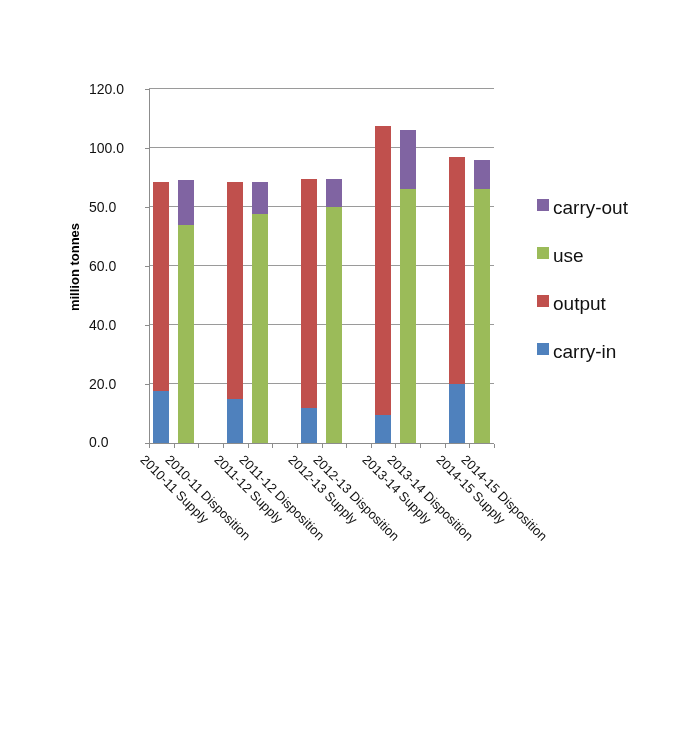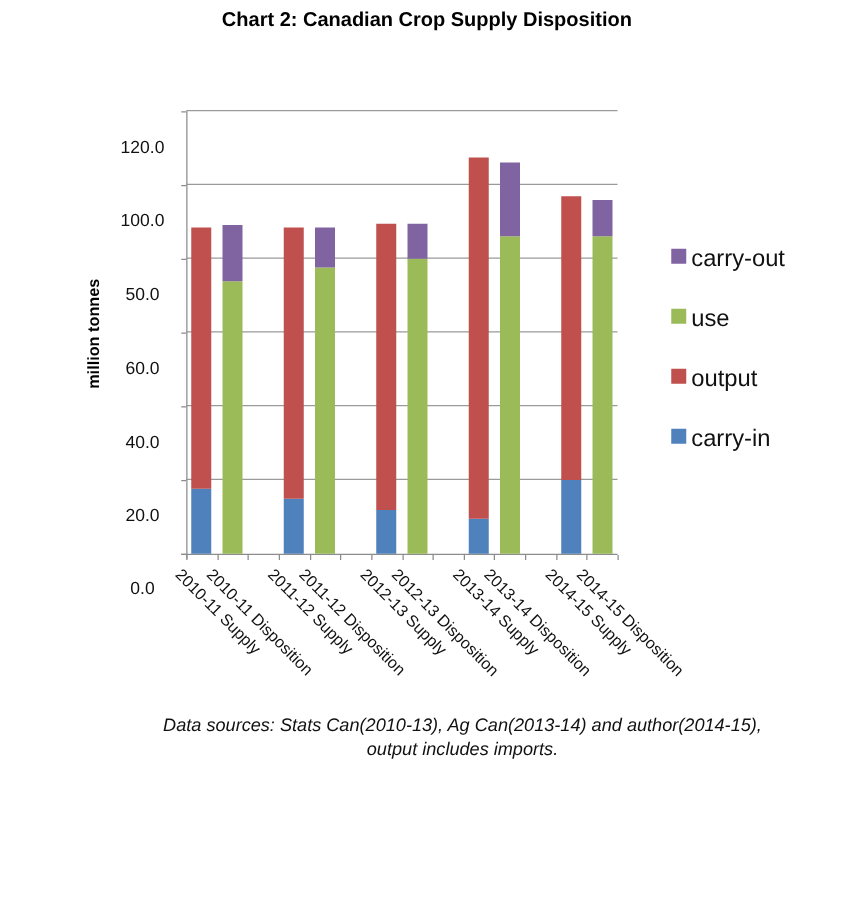--- a/index.html
+++ b/index.html
@@ -13,21 +13,21 @@
   }
   .y-title{
     position:absolute;left:17px;top:257px;width:120px;height:20px;
     text-align:center;font-size:13px;font-weight:bold;color:#000;
     transform:rotate(-90deg);white-space:nowrap;
   }
   .gridline{position:absolute;height:1px;background:#9a9a9a;}
   .axis-line{position:absolute;background:#8c8c8c;}
   .tick{position:absolute;background:#8c8c8c;}
   .ytick-label{
-    position:absolute;width:50px;text-align:center;font-size:14px;color:#111;margin-top:28px;
+    position:absolute;width:50px;text-align:left;font-size:14px;color:#111;
   }
   .bar-seg{position:absolute;}
   .xlabel{
     position:absolute;font-size:13px;color:#111;white-space:nowrap;
     transform:rotate(45deg);transform-origin:0 0;
   }
   .legend-item{position:absolute;left:537px;height:18px;}
   .legend-swatch{position:absolute;left:0;top:2px;width:12px;height:12px;}
   .legend-label{position:absolute;left:16px;top:0;font-size:19px;color:#111;white-space:nowrap;}
   .logo{
@@ -37,21 +37,20 @@
   }
   .source-note{
     position:absolute;left:100px;top:572px;width:540px;text-align:center;
     font-size:14.5px;font-style:italic;color:#111;line-height:19px;
   }
 </style>
 </head>
 <body>
 
 <div id="page">
-  <div class="chart-title">Chart 2: Canadian Crop Supply Disposition</div>
   <div class="y-title">million tonnes</div>
   <div id="plot">
       <div class="gridline" style="left: 149px; top: 383px; width: 345px;"></div>
       <div class="gridline" style="left: 149px; top: 324px; width: 345px;"></div>
       <div class="gridline" style="left: 149px; top: 265px; width: 345px;"></div>
       <div class="gridline" style="left: 149px; top: 206px; width: 345px;"></div>
       <div class="gridline" style="left: 149px; top: 147px; width: 345px;"></div>
       <div class="gridline" style="left: 149px; top: 88px; width: 345px;"></div>
       <div class="axis-line" style="left: 149px; top: 89px; width: 1px; height: 358px;"></div>
       <div class="axis-line" style="left: 145px; top: 443px; width: 349px; height: 1px;"></div>
@@ -124,17 +123,13 @@
       </div>
       <div class="legend-item" style="top: 293px;">
         <span class="legend-swatch" style="background: rgb(192, 80, 77);"></span>
         <span class="legend-label">output</span>
       </div>
       <div class="legend-item" style="top: 341px;">
         <span class="legend-swatch" style="background: rgb(79, 129, 189);"></span>
         <span class="legend-label">carry-in</span>
       </div>
     </div>
-  <div class="source-note">
-    <div>Data sources:  Stats Can(2010-13), Ag Can(2013-14) and author(2014-15),</div>
-    <div>output includes imports.</div>
-  </div>
 </div>
 
 </body></html>

